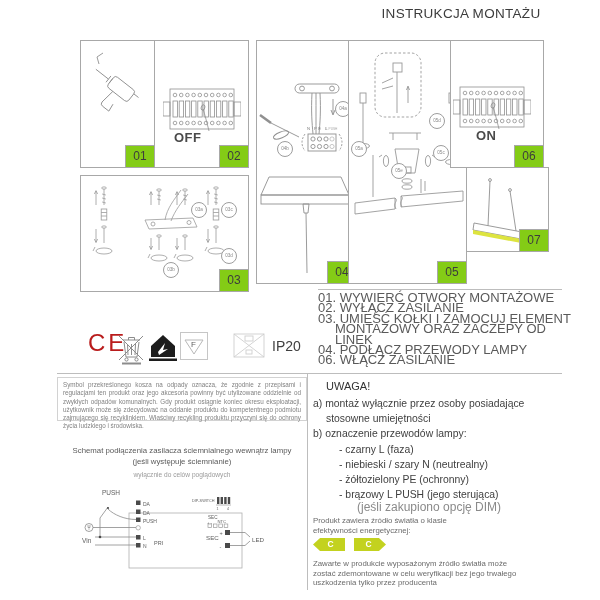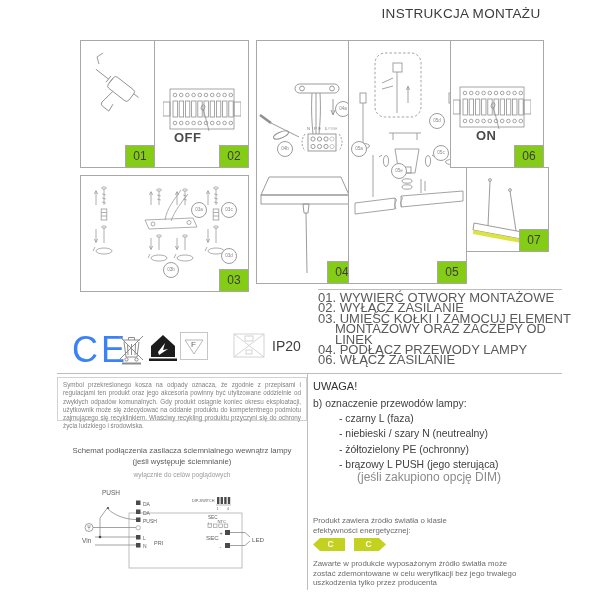--- a/index.html
+++ b/index.html
@@ -13,33 +13,33 @@
         border-left:1px solid #a8a8a8;font-size:12px;color:#3d3d3d;text-align:center;line-height:21px;background:#84cc16;}
   .co{position:absolute;width:14px;height:14px;border:1px solid #9d9d9d;border-radius:50%;
       font-size:4.6px;line-height:14px;text-align:center;color:#8a8a8a;background:#fff;}
   .switchlbl{position:absolute;font-size:13px;font-weight:600;color:#4a4a4a;letter-spacing:.5px;}
   .tinylbl{position:absolute;font-size:4.2px;color:#7c7c7c;white-space:nowrap;}
   .hline{position:absolute;height:1px;background:#bdbdbd;}
   .vline{position:absolute;width:1px;background:#bdbdbd;}
   .steps{position:absolute;left:318px;top:289px;width:244px;padding-top:4px;}
   .step{font-size:13px;line-height:10.4px;color:#5a5a5a;padding-left:17px;text-indent:-17px;width:240px;}
   .marksrow span, .marksrow div{position:absolute;}
-  .ce{left:72px;top:329px;font-size:36px;font-weight:500;letter-spacing:3px;color:#3b82f6;}
+  .ce{left:88px;top:329px;font-size:24px;font-weight:500;letter-spacing:3px;color:#b91c1c;}
   .ip{left:272px;top:338px;font-size:14px;font-weight:500;color:#3f3f3f;}
   .fbox{left:180px;top:332px;width:26px;height:26px;border:1px solid #c6c6c6;}
   .fbox svg{display:block;}
   .weee-box{position:absolute;left:57px;top:377px;width:250px;height:44px;border:1px solid #d2d2d2;box-sizing:border-box;}
   .weee-text{position:absolute;left:63px;top:381px;width:238px;font-size:6.3px;line-height:8.3px;
              color:#828282;text-align:justify;}
   .cap{position:absolute;left:57px;width:250px;text-align:center;color:#5a5a5a;}
   .cap1{top:446px;font-size:7.8px;}
   .cap2{top:457px;font-size:7.8px;}
   .cap3{top:471px;font-size:6.6px;color:#9a9a9a;}
   .uwaga{position:absolute;left:313px;top:380px;width:252px;}
-  .uwaga h2{margin:0 0 4px 0;font-size:11px;font-weight:400;color:#333;}
+  .uwaga h2{margin:0 0 4px 13px;font-size:11px;font-weight:400;color:#333;}
   .uline{font-size:10.4px;line-height:15.2px;color:#3f3f3f;padding-left:13px;text-indent:-13px;}
   .wline{font-size:10.4px;line-height:15.2px;color:#3f3f3f;padding-left:26px;}
   .dimnote{font-size:12px;color:#8a8a8a;padding-left:44px;line-height:11px;}
   .energy-intro{position:absolute;left:313px;top:516px;width:178px;font-size:7.8px;line-height:9.6px;color:#6b6b6b;}
   .arrowrow{position:absolute;left:313px;top:538px;height:13px;}
   .earrow{position:absolute;top:0;width:29px;height:13px;color:#fff;font-size:8.5px;font-weight:700;
           text-align:center;line-height:13px;}
   .earrow.left{left:0;clip-path:polygon(0 50%,22% 0,100% 0,100% 100%,22% 100%);padding-left:3px;}
   .earrow.right{left:41px;clip-path:polygon(0 0,78% 0,100% 50%,78% 100%,0 100%);padding-right:3px;}
   .energy-note{position:absolute;left:313px;top:559px;width:206px;font-size:7.8px;line-height:9.6px;color:#6b6b6b;}
@@ -392,20 +392,21 @@
       <text x="137.5" y="37.5" font-size="4.2">NTC</text>
       <text x="126" y="55" font-size="6.2">SEC</text>
       <text x="139.5" y="50" font-size="5.5">+</text>
       <text x="139.5" y="63.5" font-size="5.5">-</text>
       <text x="172" y="57" font-size="6.2">LED</text>
     </svg>
   </div>
 
   <div class="uwaga">
     <h2>UWAGA!</h2>
+    <div class="uline">a) montaż wyłącznie przez osoby posiadające stosowne umiejętności</div>
     <div class="uline">b) oznaczenie przewodów lampy:</div>
     <div class="wline">- czarny L (faza)</div>
     <div class="wline">- niebieski / szary N (neutrealny)</div>
     <div class="wline">- żółtozielony PE (ochronny)</div>
     <div class="wline">- brązowy L PUSH (jego sterująca)</div>
     <div class="dimnote">(jeśli zakupiono opcję DIM)</div>
   </div>
 
   <div class="energy-intro">Produkt zawiera źródło światła o klasie efektywności energetycznej:</div>
   <div class="arrowrow">

